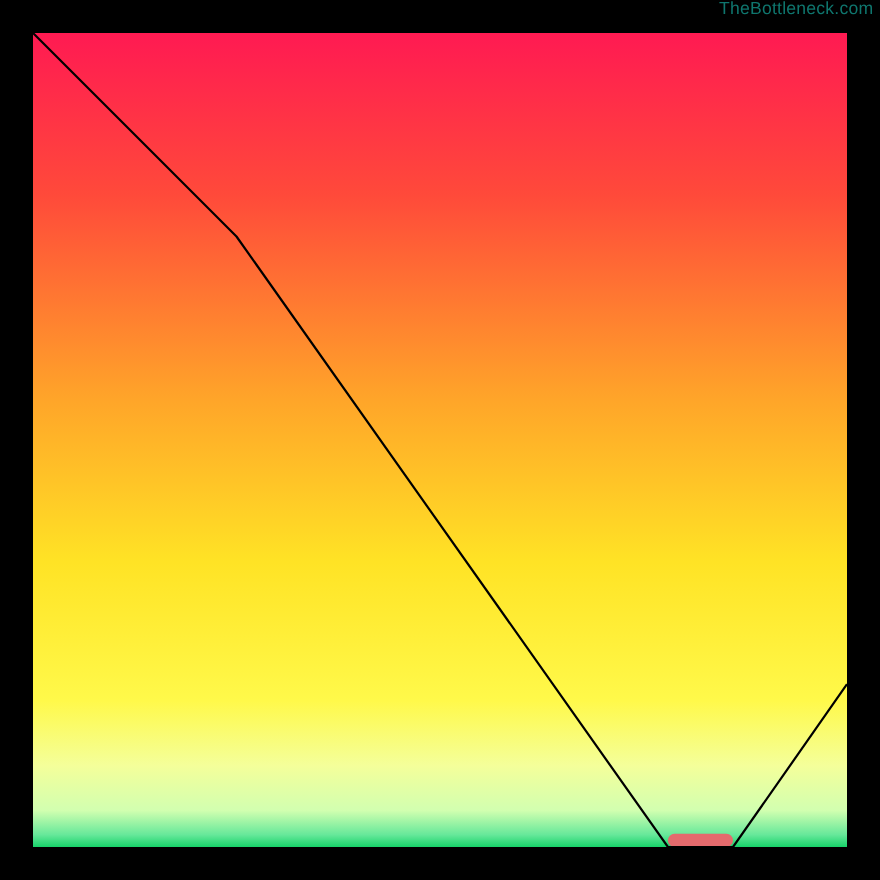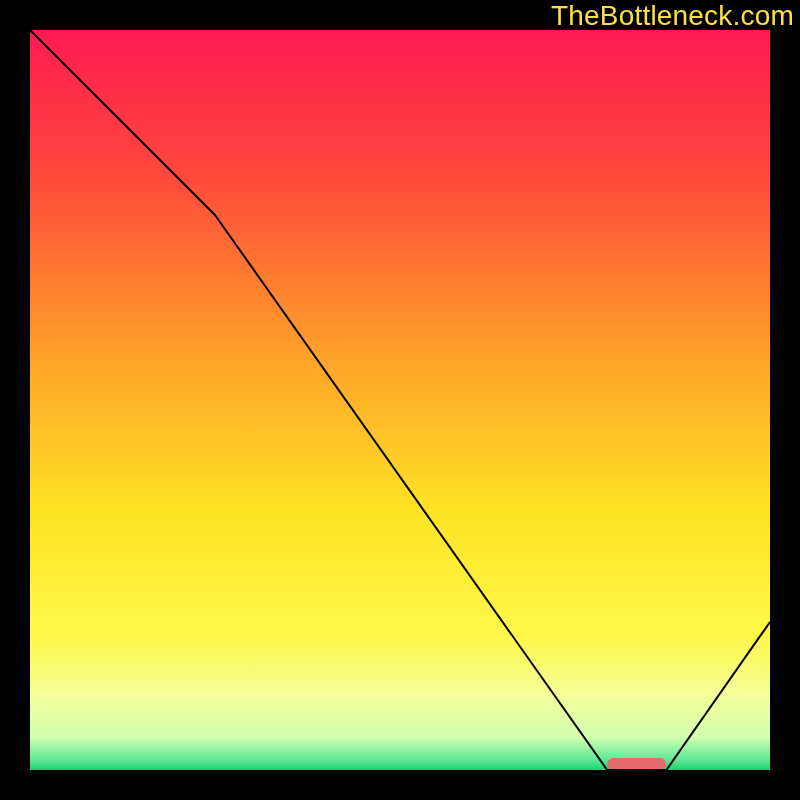--- a/index.html
+++ b/index.html
@@ -13,22 +13,22 @@
   }
   .container {
     position: relative;
     width: 800px;
     height: 800px;
   }
   .watermark {
     position: absolute;
     top: 0px;
     right: 6px;
-    color: #fde047;
-    font-size: 28px;
+    color: #0f766e;
+    font-size: 16px;
     font-weight: 500;
     letter-spacing: 0.2px;
     z-index: 10;
   }
   .plot-frame {
     position: absolute;
     
     left: 30px;
     top: 30px;
     width: 740px;

